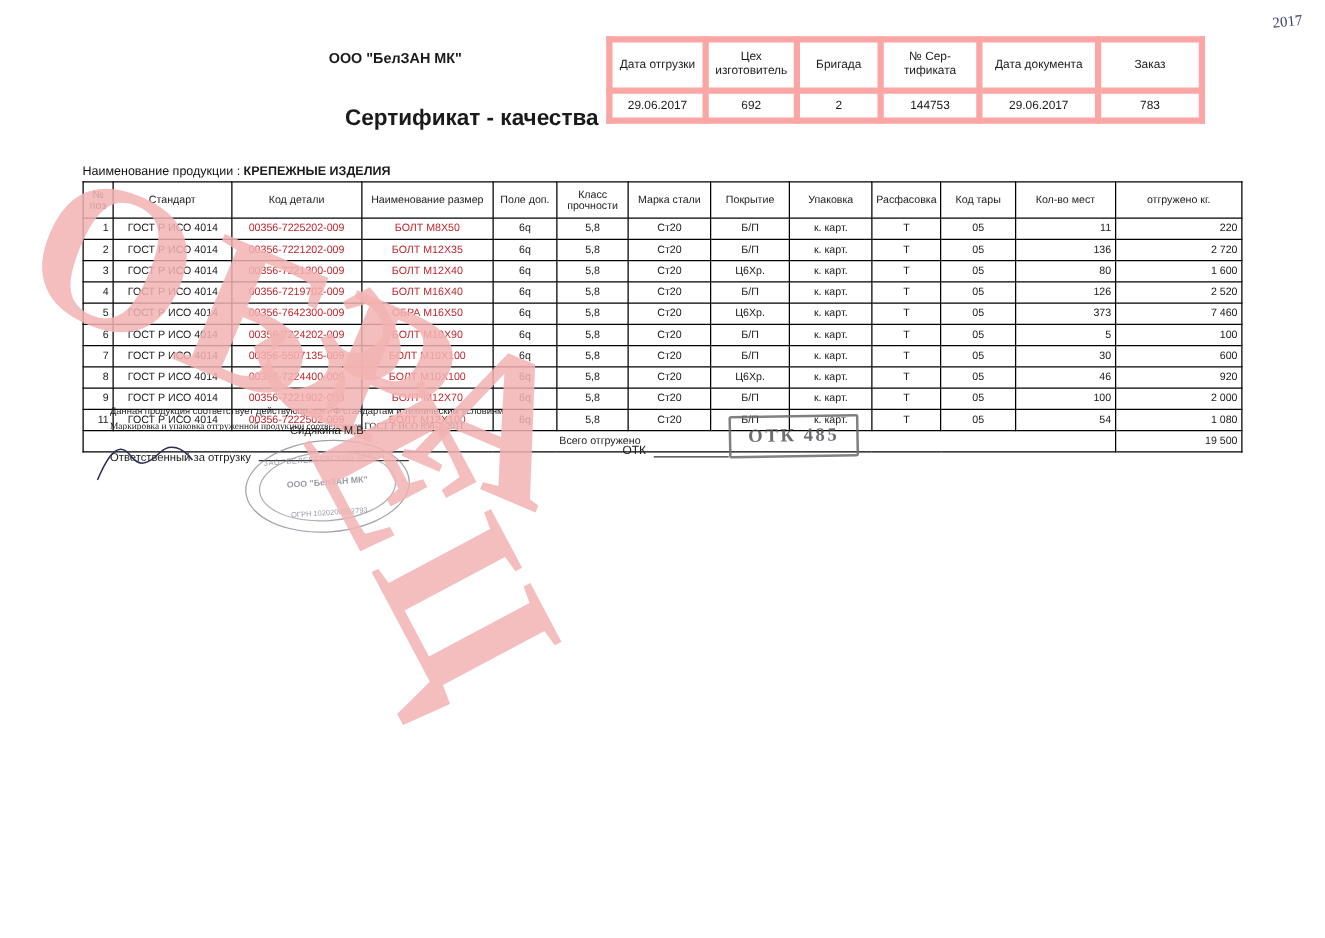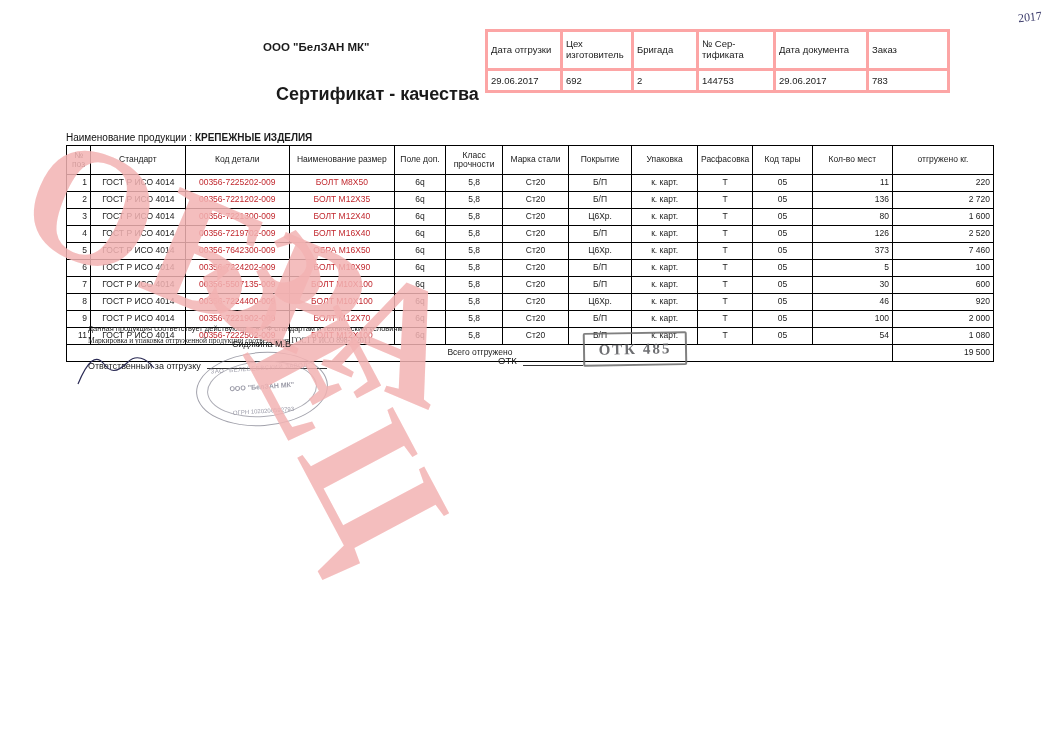--- a/index.html
+++ b/index.html
@@ -84,21 +84,22 @@
   
   table.info {
     position: absolute;
     left: 485px;
     top: 29px;
     border-collapse: collapse;
     font-size: 9.5px;
     background: transparent;
   }
   table.info td, table.info th {
-    border: 3px solid #fca5a5;
+    border: 5px solid #fca5a5;
+    text-align: center;
     vertical-align: middle;
     padding: 2px 3px;
     font-weight: normal;
   }
   table.info thead td {
     height: 32px;
     line-height: 1.15;
   }
   table.info tbody td {
     height: 15px;

